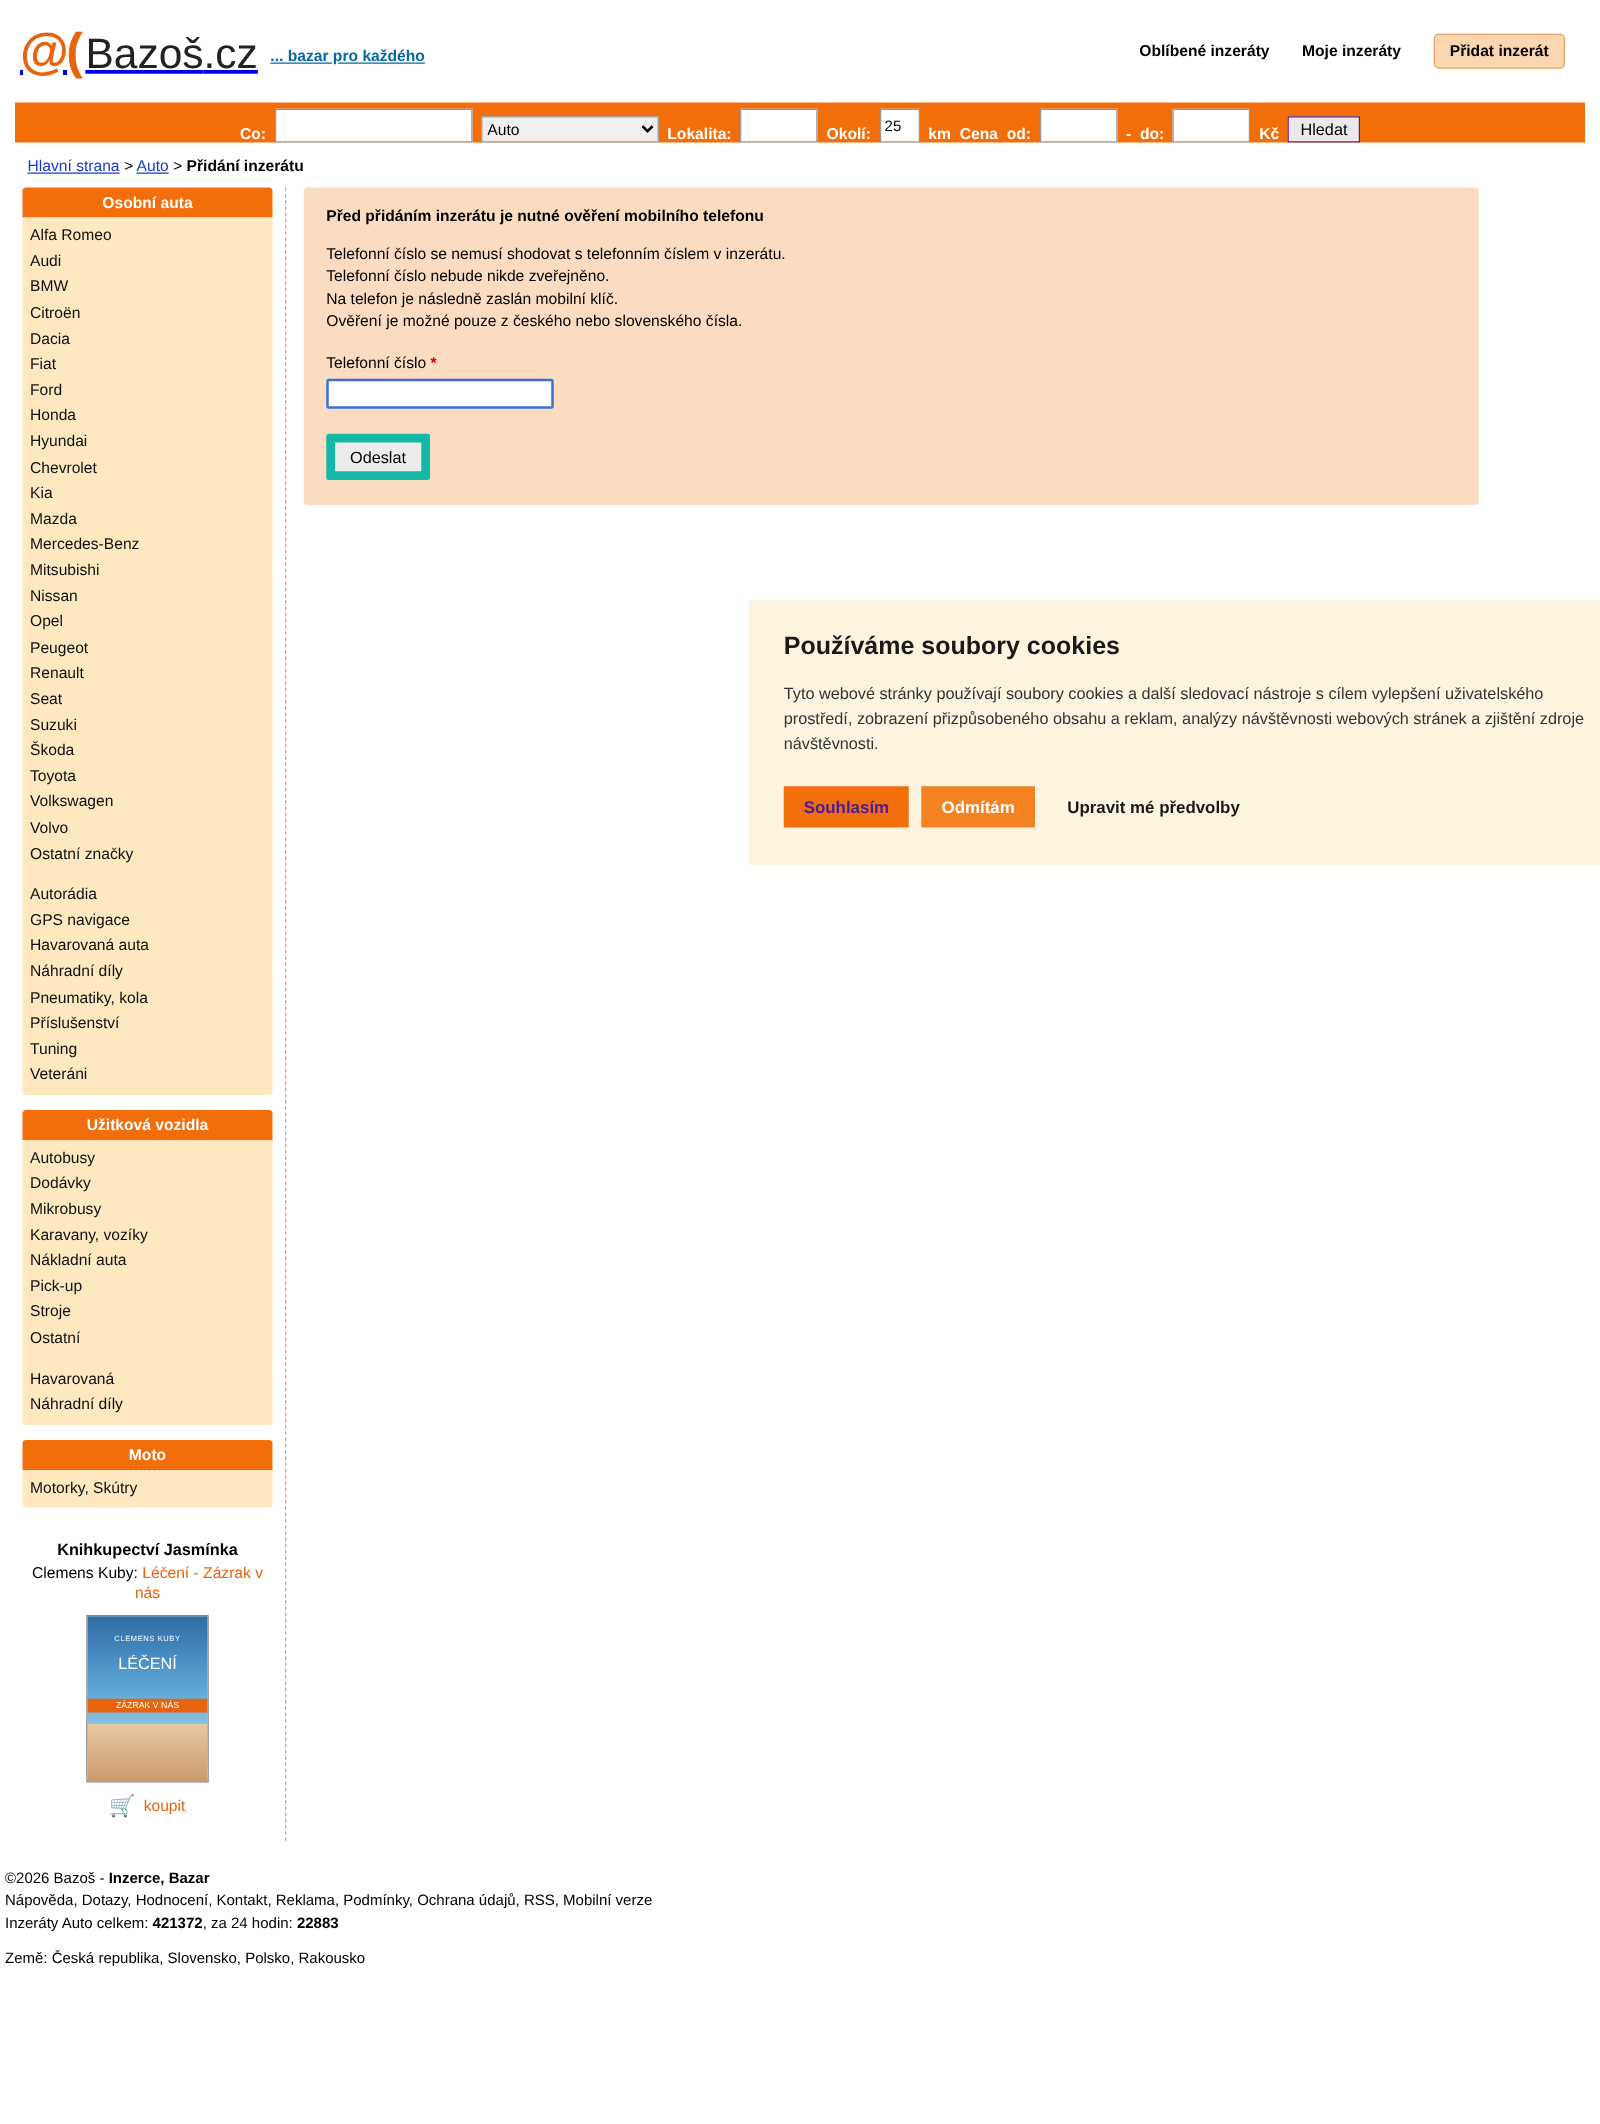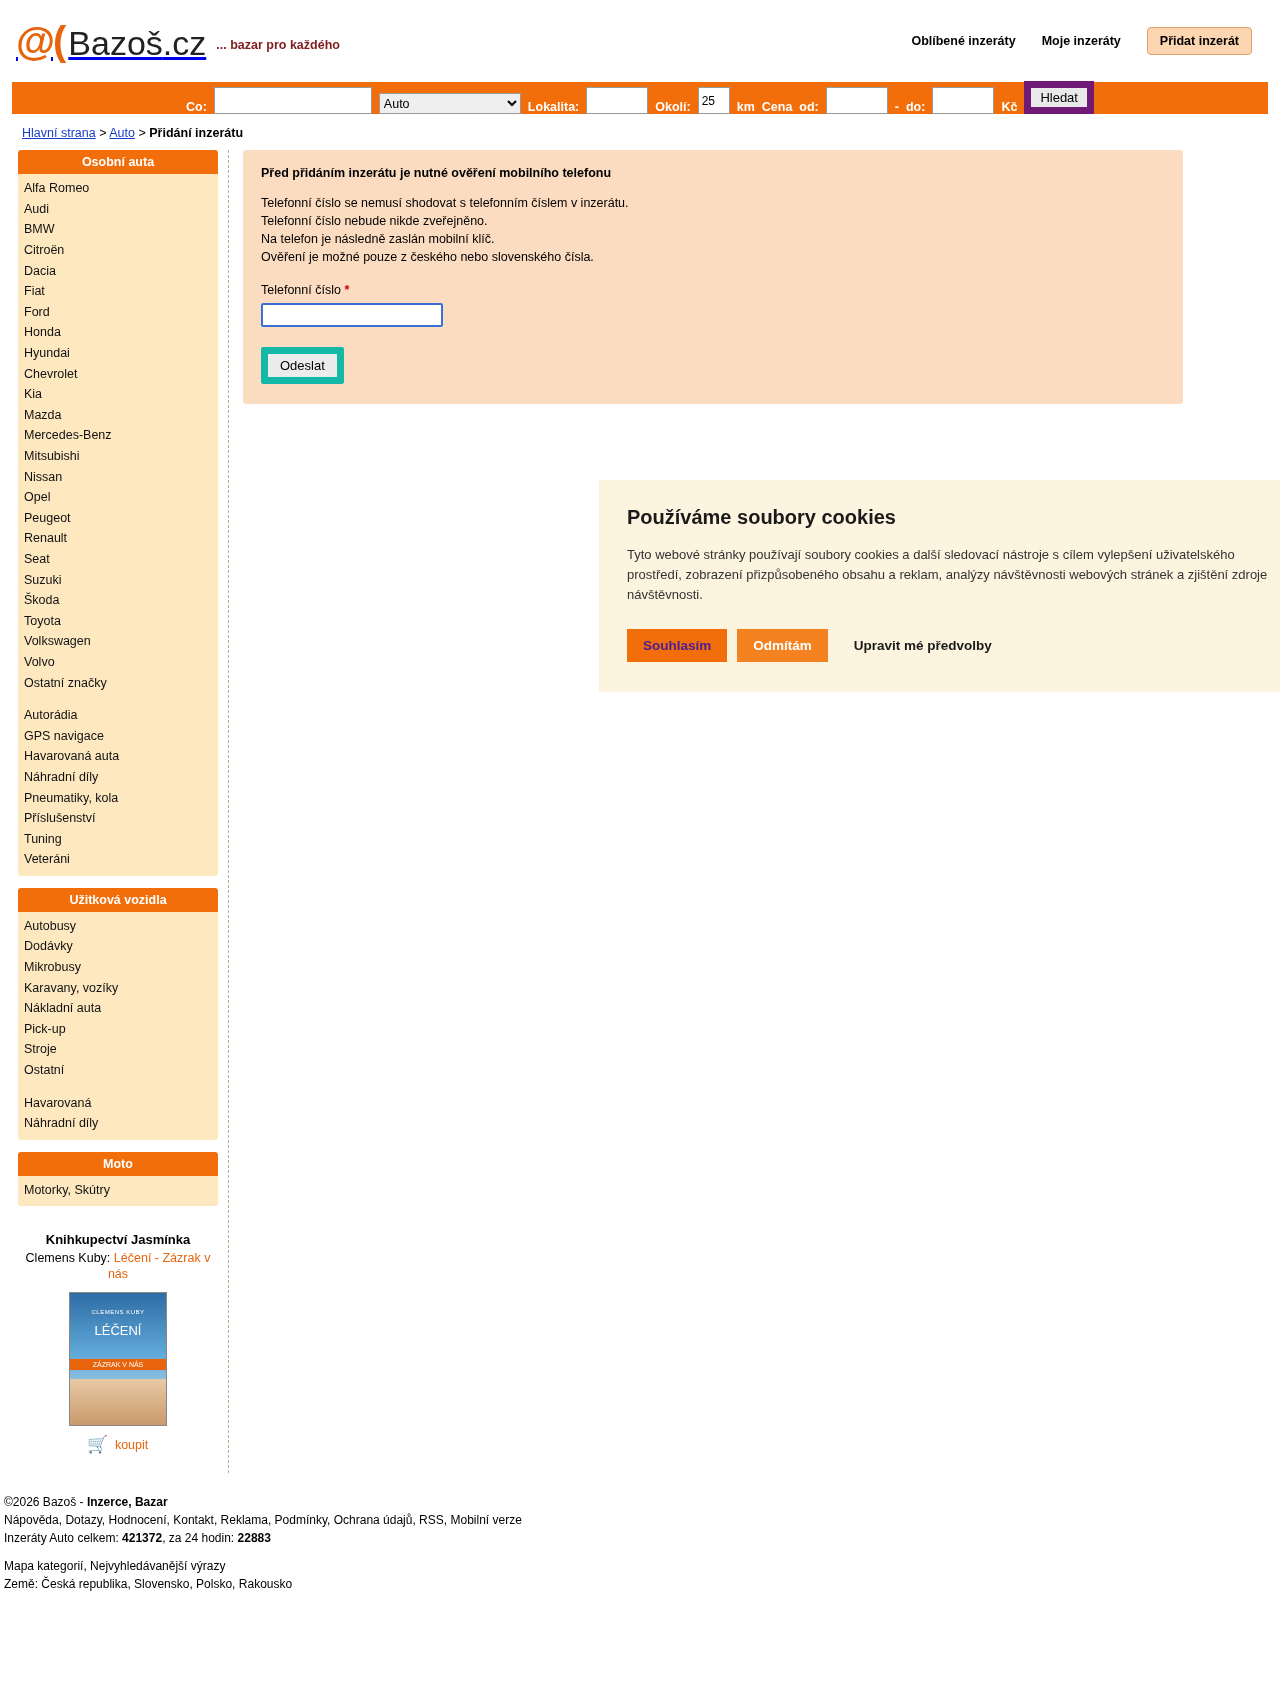--- a/index.html
+++ b/index.html
@@ -38,25 +38,26 @@
   }
   .logo-text {
     font-size: 34px;
     color: #222;
     font-weight: normal;
     line-height: 1;
   }
   .logo-text .cz { color: #222; }
   .tagline {
     font-size: 12.5px;
-    color: #7f1d1d;
+    color: #0369a1;
     font-weight: bold;
     margin-left: 10px;
     position: relative;
     top: 4px;
+    text-decoration: underline;
   }
   .header-right {
     margin-left: auto;
     display: flex;
     align-items: center;
     gap: 26px;
     padding-right: 12px;
   }
   .header-link {
     font-size: 12.5px;
@@ -104,21 +105,21 @@
   .inp-okoli { width: 32px; text-align: left; }
   .inp-cena { width: 62px; }
   .searchbar select {
     height: 21px;
     width: 142px;
     font-size: 12.5px;
     border: 1px solid #999;
   }
   .btn-hledat {
     background: #e9e9e9;
-    border: 7px solid #701a75;
+    border: 1px solid #701a75;
     font-size: 13px;
     padding: 2px 9px;
     cursor: pointer;
   }
 
   
   .breadcrumb {
     padding: 12px 0 10px 22px;
     font-size: 12.5px;
   }
@@ -484,20 +485,19 @@
       <span>©2026 Bazoš -</span>
       <span class="strong">Inzerce, Bazar</span>
     </div>
     <div>Nápověda, Dotazy, Hodnocení, Kontakt, Reklama, Podmínky, Ochrana údajů, RSS, Mobilní verze</div>
     <div>
       <span>Inzeráty Auto celkem:</span>
       <span class="strong">421372</span><span>, za 24 hodin:</span>
       <span class="strong">22883</span>
     </div>
     <div class="gap"></div>
-    <div>Mapa kategorií, Nejvyhledávanější výrazy</div>
     <div>
       <span>Země:</span>
       <span>Česká republika, Slovensko, Polsko, Rakousko</span>
     </div>
   </div>
 
 </div>
 
 </body></html>

